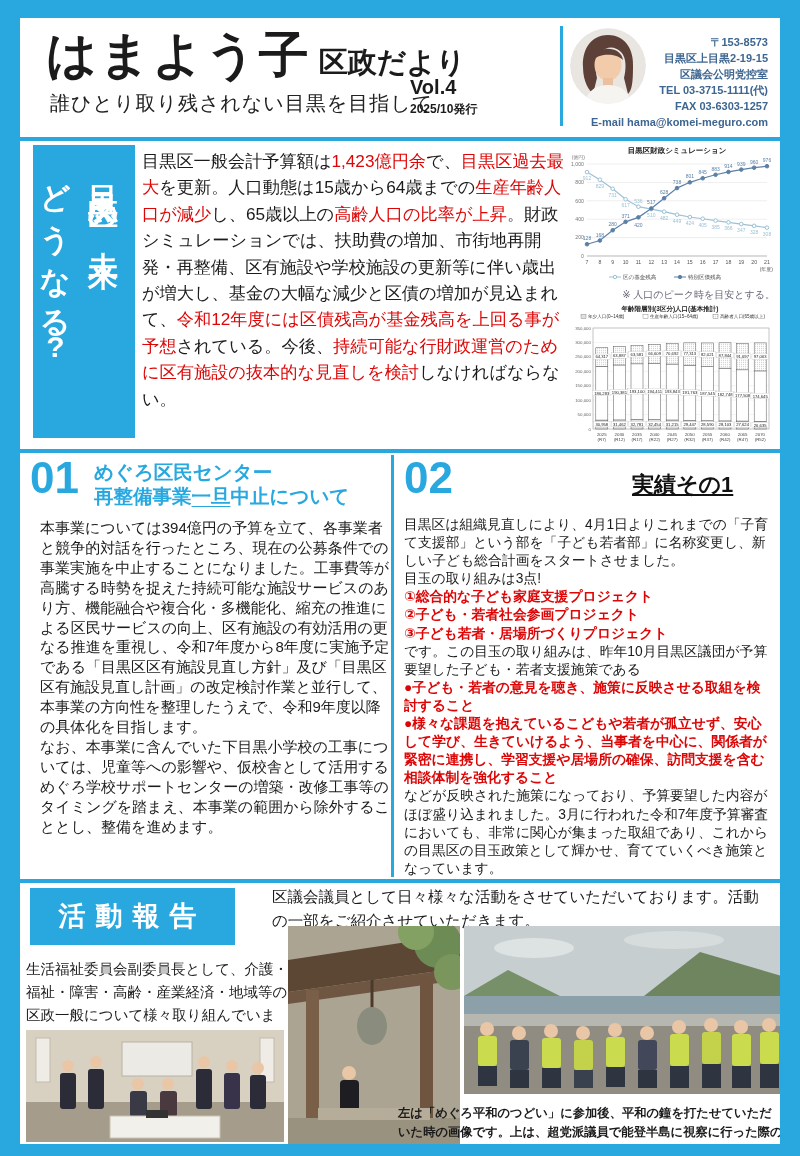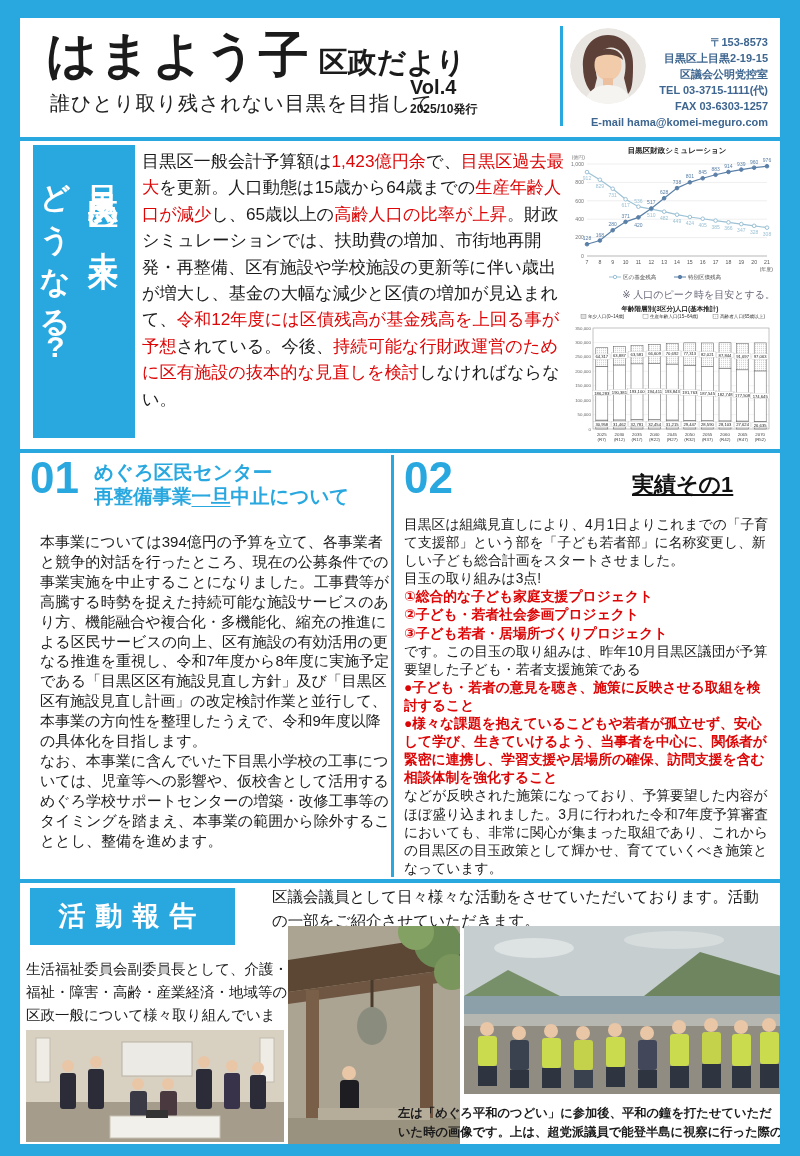--- a/index.html
+++ b/index.html
@@ -28,21 +28,21 @@
     writing-mode:vertical-rl;text-orientation:upright;color:#fff;font-size:30px;font-weight:700;
     letter-spacing:8px;line-height:48px;padding:16px 8px 0 0;}
   .feature-text{position:absolute;left:122px;top:130px;width:424px;height:296px;font-size:17.2px;line-height:26.4px;overflow:hidden;}
   .charts{position:absolute;left:545px;top:126px;width:210px;height:300px;}
   .chart-note{width:210px;text-align:right;font-size:10px;color:#667;margin:2px 2px 2px 0;}
   
   .secnum{position:absolute;top:438px;font-size:44px;font-weight:800;color:var(--accent);line-height:1;}
   .sechead{position:absolute;top:442px;font-size:19.5px;font-weight:800;color:var(--accent);line-height:24px;}
   .badge{position:absolute;left:612px;top:452px;font-size:22px;font-weight:800;color:#111;text-decoration:underline;}
   .secbody{position:absolute;overflow:hidden;}
-  .body1{left:20px;top:514px;width:352px;height:358px;font-size:15px;line-height:19.9px;}
+  .body1{left:20px;top:500px;width:352px;height:358px;font-size:15px;line-height:19.9px;}
   .body2{left:384px;top:498px;width:370px;height:362px;font-size:13.8px;line-height:18.1px;}
   .vrule{position:absolute;left:371px;top:437px;width:3px;height:422px;background:var(--accent);}
   .t-red{color:var(--red);}
   .t-red-bold{color:var(--red);font-weight:700;}
   .t-underline{text-decoration:underline;text-underline-offset:3px;}
   
   .report-box{position:absolute;left:10px;top:870px;width:205px;height:57px;background:var(--accent);
     color:#fff;font-size:27px;font-weight:700;letter-spacing:10px;text-align:center;line-height:57px;}
   .activity-intro{position:absolute;left:252px;top:867px;width:496px;font-size:15.5px;line-height:23.5px;}
   .left-note{position:absolute;left:6px;top:940px;width:268px;font-size:14.5px;line-height:23px;}

